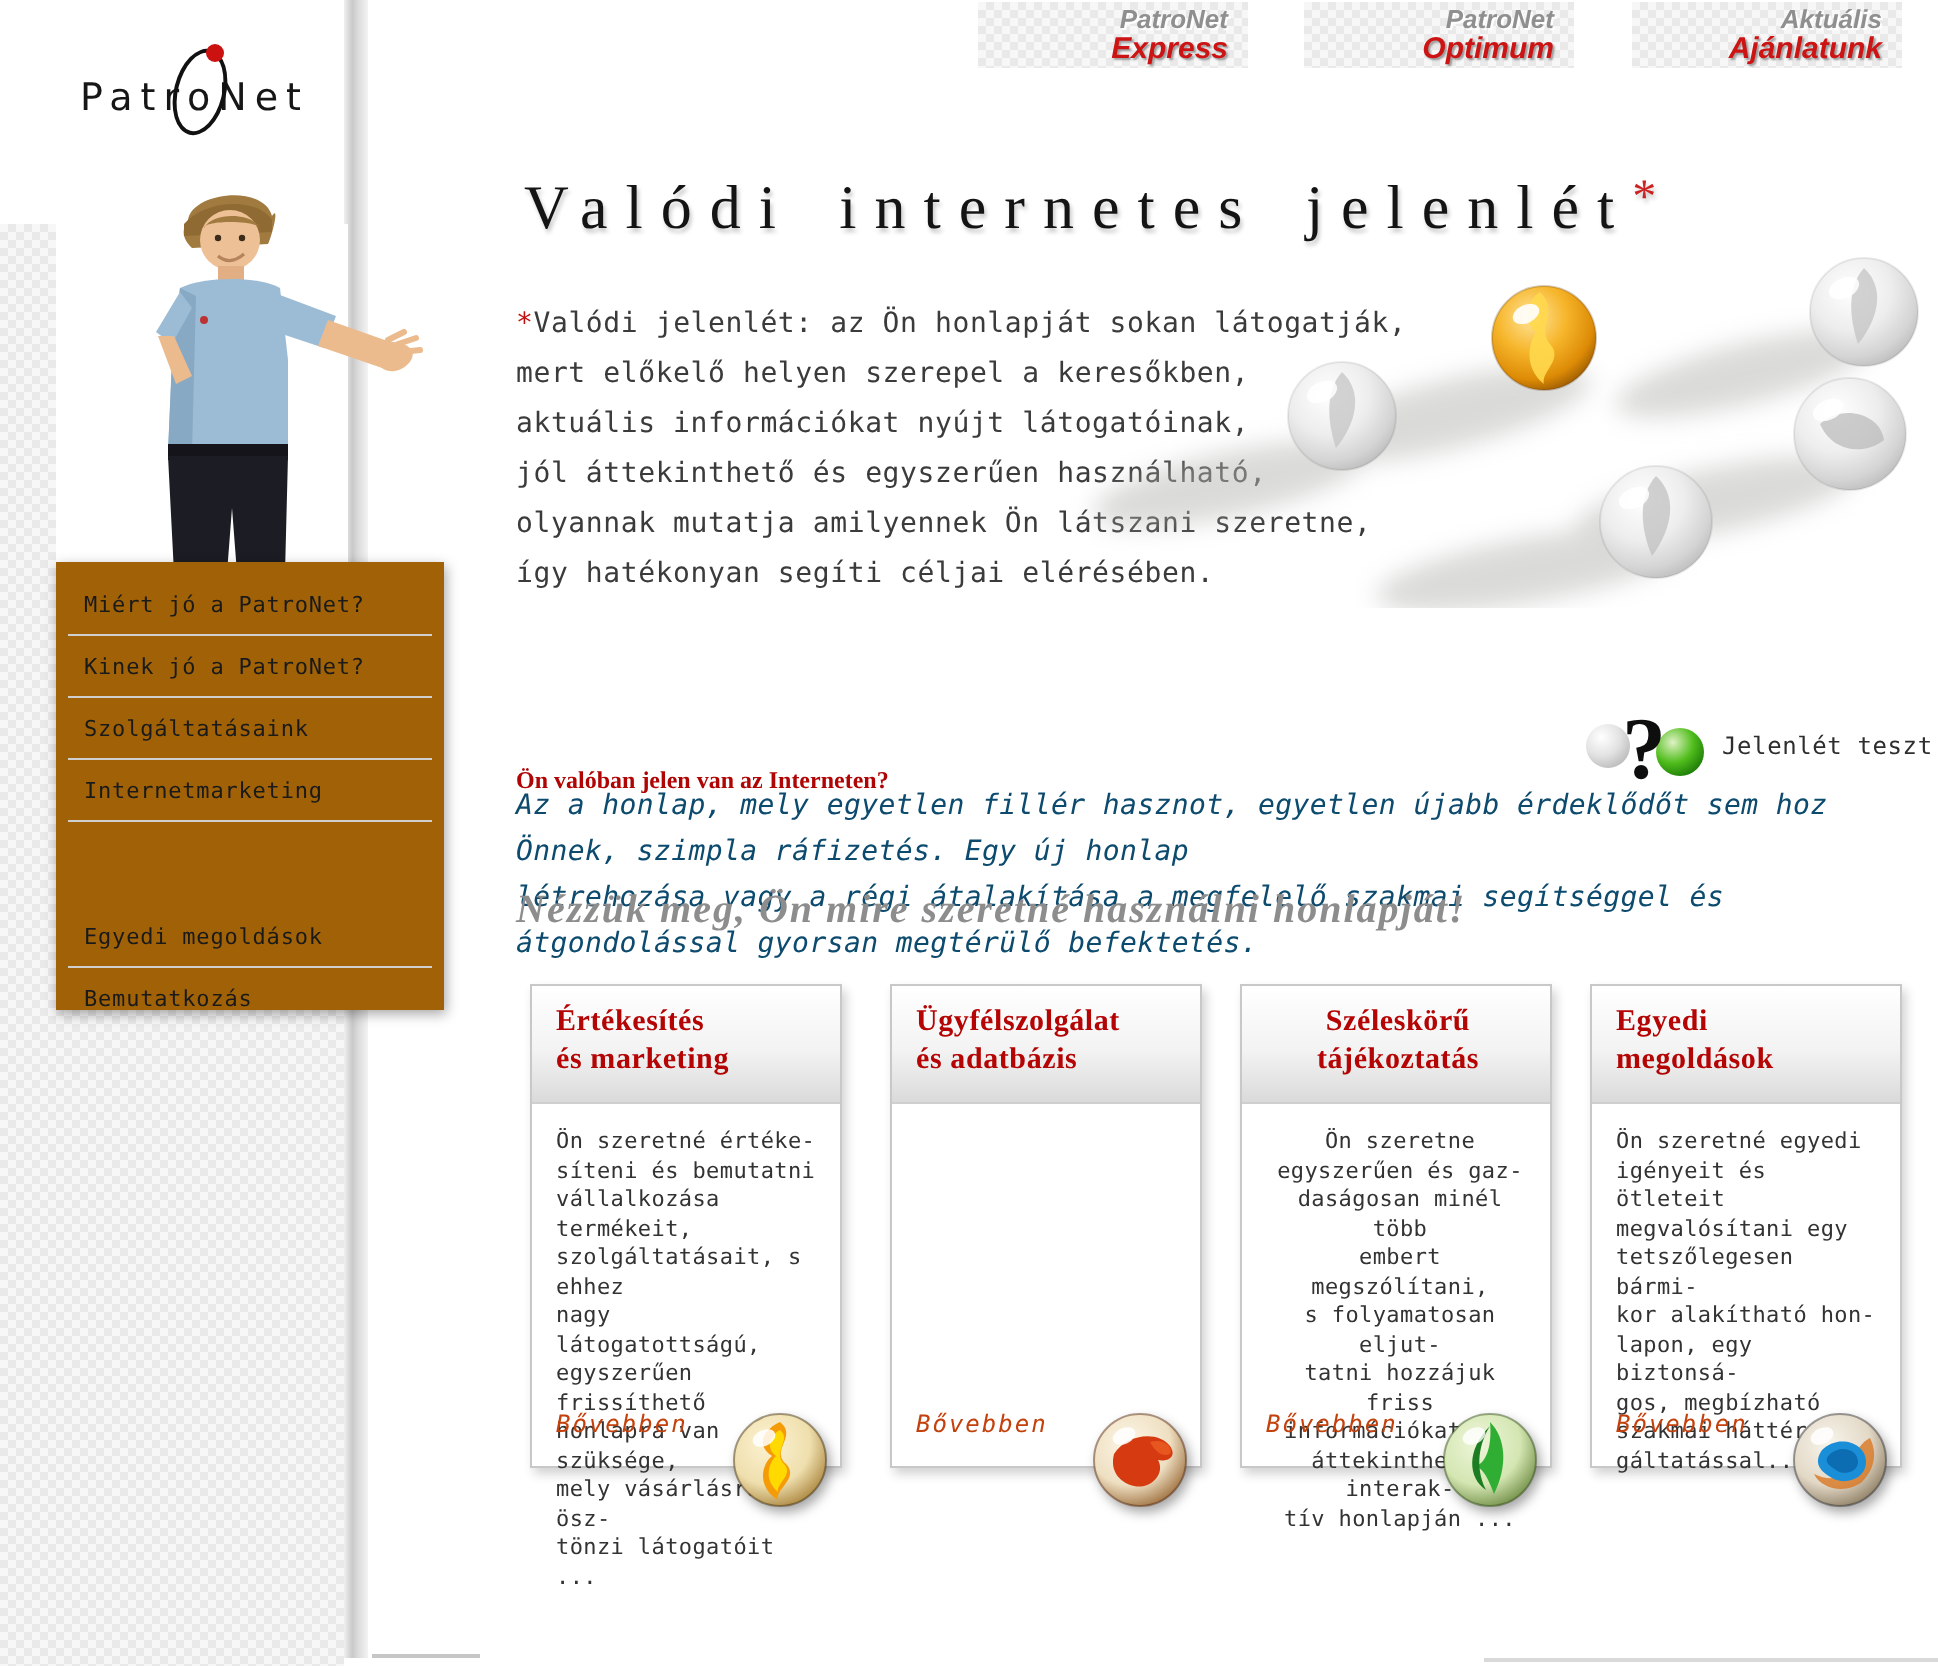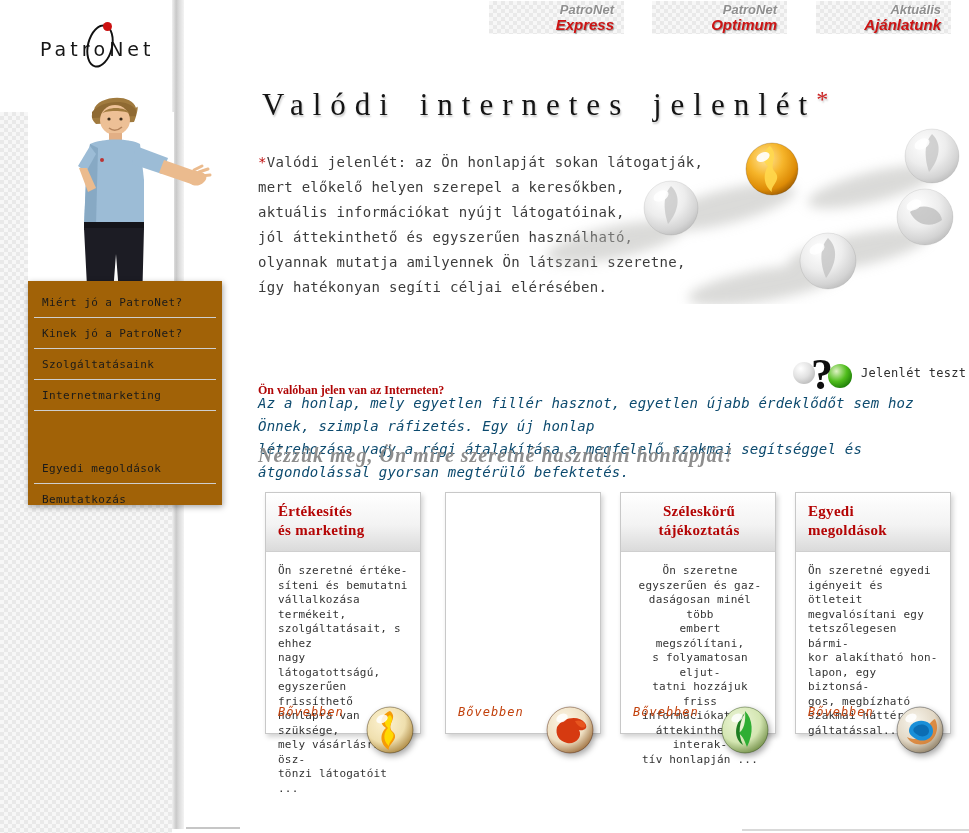--- a/index.html
+++ b/index.html
@@ -272,20 +272,22 @@
           </radialGradient>
         </defs>
       <circle cx="25" cy="25" r="23" fill="url(#cm1)" stroke="rgba(60,40,0,.45)"></circle>
       <path d="M25,6 C34,13 20,20 28,27 C35,34 22,40 24,45 C13,38 16,27 21,23 C12,17 18,9 25,6Z" fill="#f59b07"></path>
       <path d="M25,10 C31,15 21,21 27,27 C32,32 23,37 24,41 C17,35 19,27 23,23 C17,18 21,12 25,10Z" fill="#ffd900"></path>
       <ellipse cx="17" cy="14" rx="6" ry="4" fill="#fff" opacity=".85" transform="rotate(-25 17 14)"></ellipse>
     </svg>
   </div>
 
   <div class="card card2">
+    <div class="card-header">Ügyfélszolgálat
+és adatbázis</div>
     <div class="card-link">Bővebben</div>
     <svg class="card-marble" viewBox="0 0 50 50">
       <defs>
           <radialGradient id="cm2" cx="38%" cy="32%" r="75%">
         <stop offset="0%" stop-color="#fdf6e6"></stop>
             <stop offset="60%" stop-color="#eedfc2"></stop>
         <stop offset="100%" stop-color="#9a6a38"></stop>
           </radialGradient>
         </defs>
       <circle cx="25" cy="25" r="23" fill="url(#cm2)" stroke="rgba(80,30,0,.45)"></circle>

